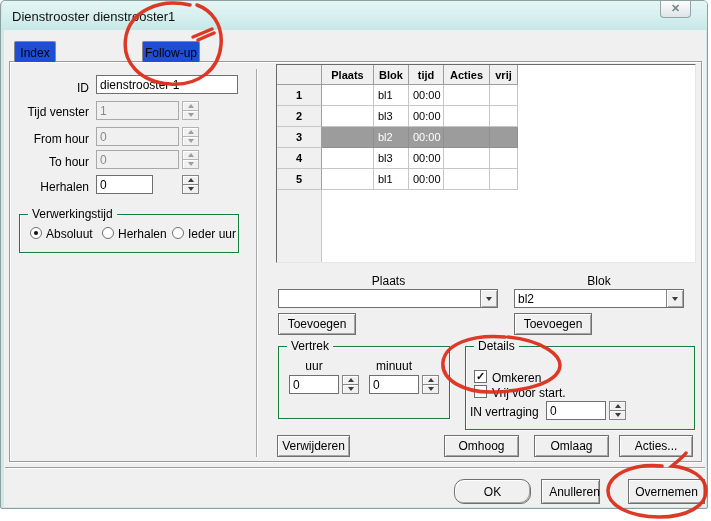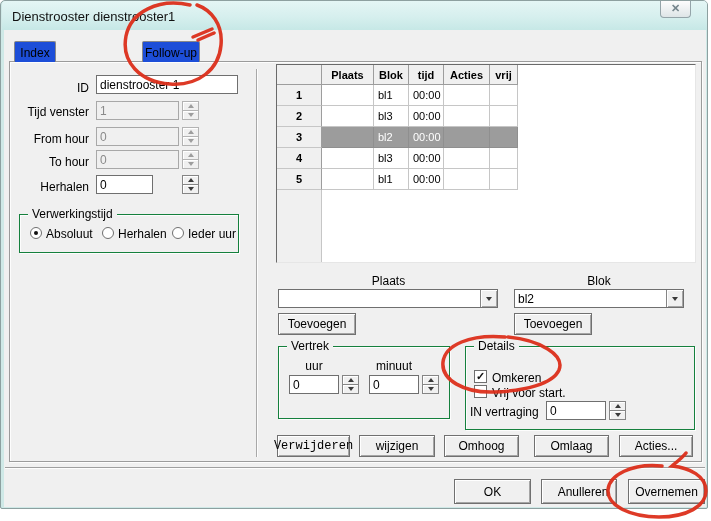--- a/index.html
+++ b/index.html
@@ -254,30 +254,29 @@
   <input class="edit" style="left: 545px; top: 400px; width: 60px;" value="0">
   <div class="spin" style="left:608px;top:400px;">
     <div class="sb">
         <i class="tu"></i>
       </div>
     <div class="sb">
         <i class="td"></i>
       </div>
   </div>
 
-  <div class="btn" style="left:276px;top:434px;width:73px;height:22px;font-family:Liberation Mono, monospace;">Verwijderen</div>
-  <div class="btn" style="left:358px;top:434px;width:76px;height:22px;">wijzigen</div>
+  <div class="btn" style="left:276px;top:434px;width:73px;height:22px;">Verwijderen</div>
   <div class="btn" style="left:443px;top:434px;width:75px;height:22px;">Omhoog</div>
   <div class="btn" style="left:533px;top:434px;width:75px;height:22px;">Omlaag</div>
   <div class="btn" style="left:618px;top:434px;width:74px;height:22px;">Acties...</div>
 
   <div class="hsep"></div>
 
-  <div class="btn" style="left:453px;top:478px;width:77px;height:25px;">OK</div>
-  <div class="btn" style="left:540px;top:478px;width:76px;height:25px;padding-left:8px;">Anulleren</div>
+  <div class="btn" style="left:453px;top:478px;width:77px;height:25px;border-radius:10px;">OK</div>
+  <div class="btn" style="left:540px;top:478px;width:59px;height:25px;padding-left:8px;">Anulleren</div>
   <div class="btn" style="left:627px;top:478px;width:77px;height:25px;">Overnemen</div>
 </div>
 
 <svg class="anno" viewBox="0 0 711 521">
   <g fill="none" stroke="#dc2f1b" stroke-width="3.5" stroke-linecap="round" opacity="0.95">
     <path d="M 190,5 C 158,-2 131,12 126,36 C 121,62 140,82 170,84 C 199,86 219,69 221,45 C 223,24 211,10 197,5"></path>
     <path d="M 193,37 L 212,29"></path>
     <path d="M 198,40 L 214,33"></path>
     <path d="M 505,337 C 470,334 445,345 443,362 C 441,380 464,393 494,392 C 524,391 553,384 559,370 C 565,355 540,340 508,337"></path>
     <path d="M 662,466 C 632,463 609,475 608,490 C 607,506 631,517 659,517 C 687,517 706,506 706,491 C 706,476 690,468 672,466 C 678,461 683,457 686,453"></path>

